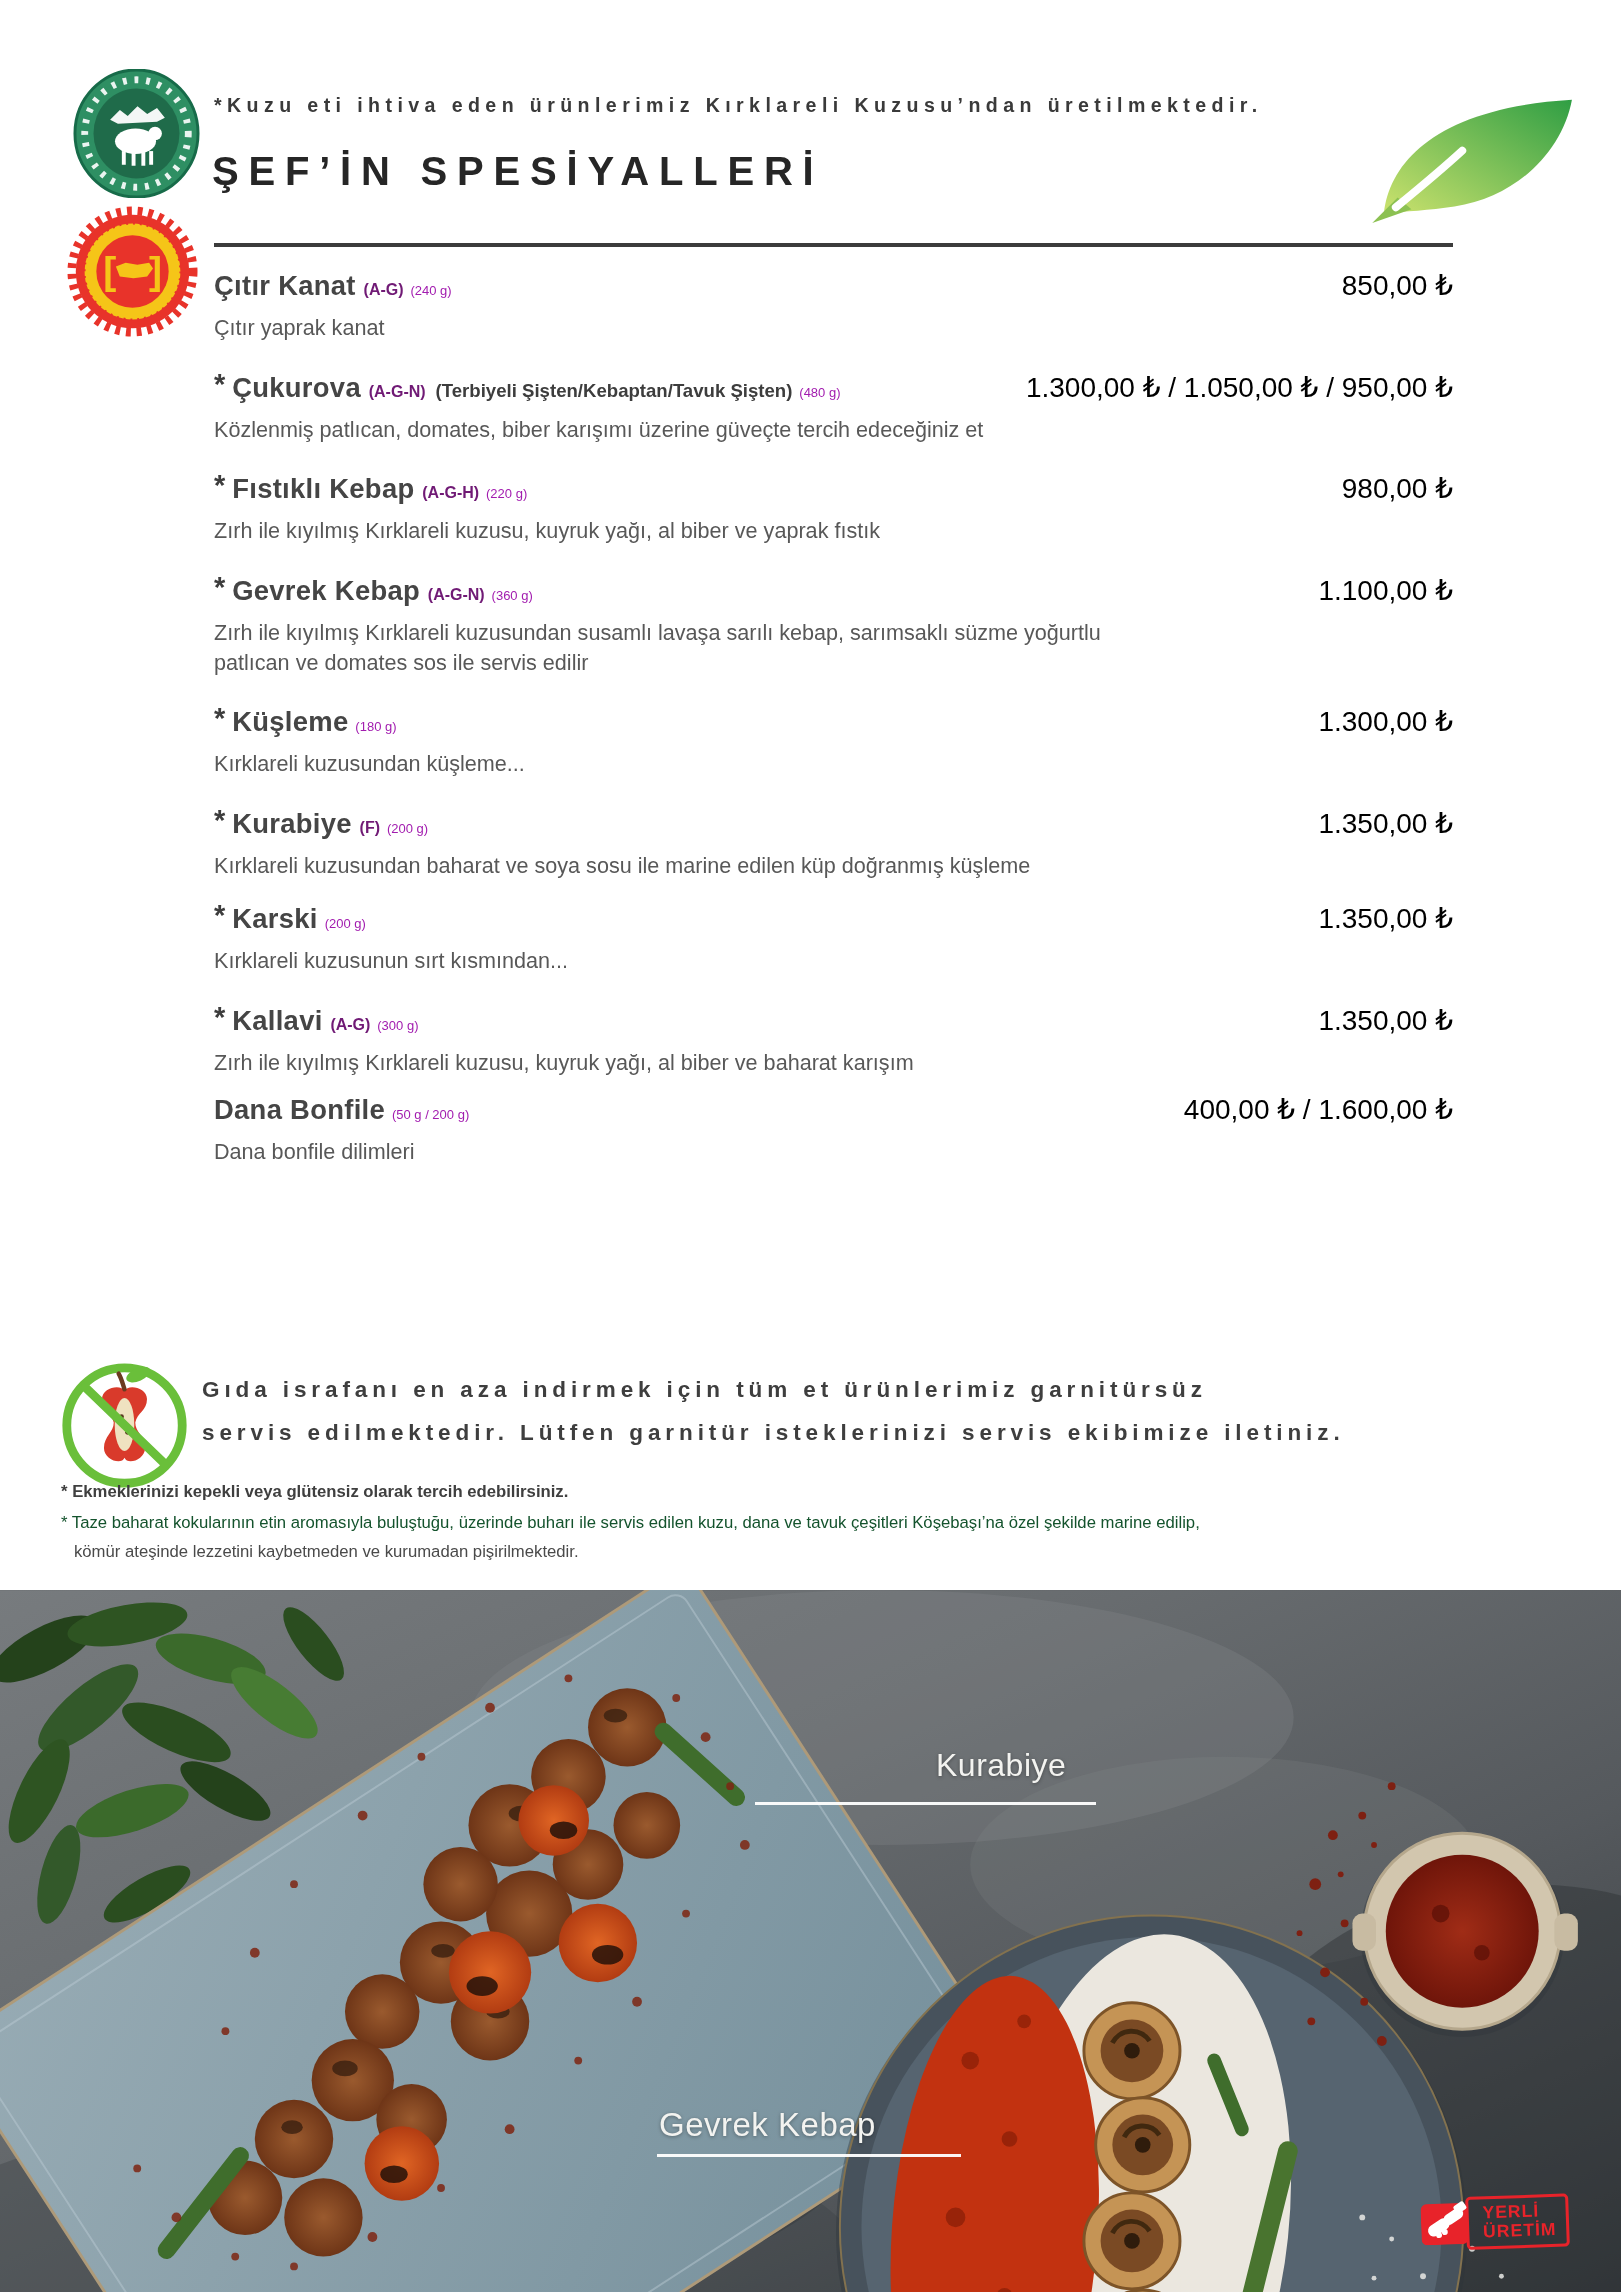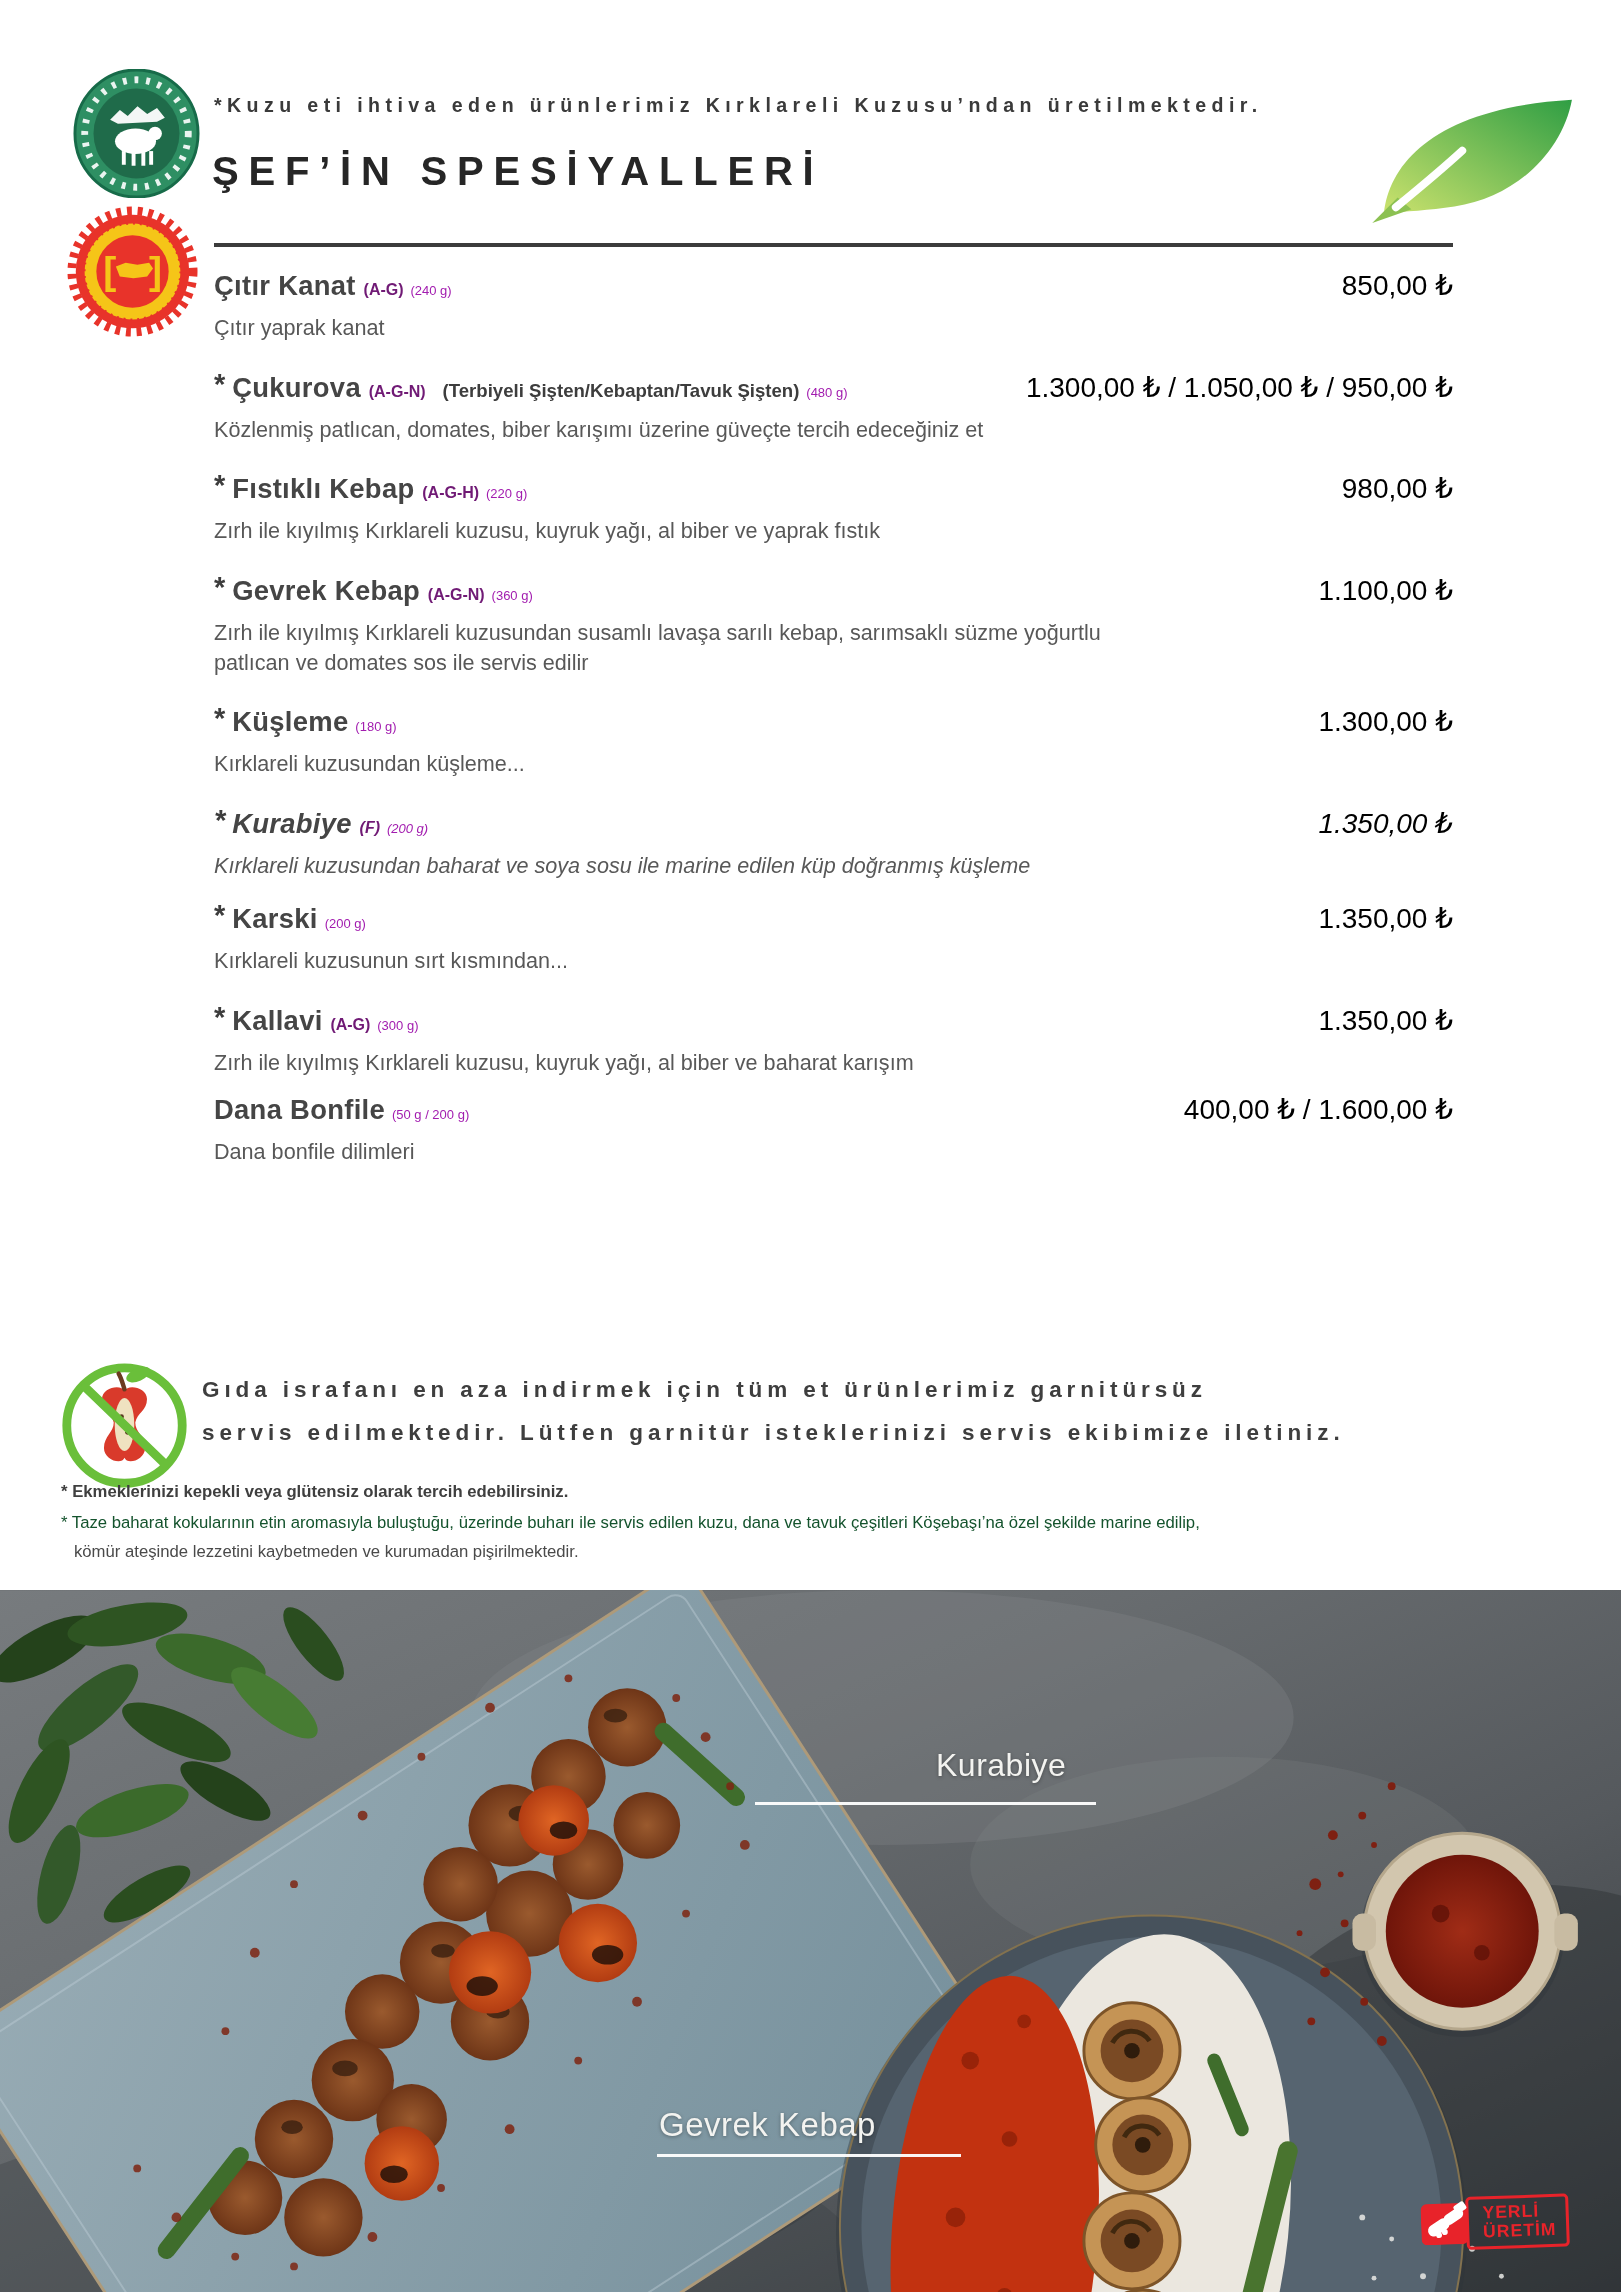--- a/index.html
+++ b/index.html
@@ -14,28 +14,28 @@
             letter-spacing:5.4px;color:#3a3a3a;white-space:nowrap;}
   .page-title{position:absolute;left:212px;top:149px;font-size:40px;font-weight:700;
               letter-spacing:9.8px;color:#262626;white-space:nowrap;}
   .leaf-wrap{position:absolute;left:1368px;top:86px;width:218px;height:139px;}
   .title-rule{position:absolute;left:214px;top:243px;width:1239px;height:3.9px;background:#3c3c3c;}
 
   
   .menu-list{position:absolute;left:214px;top:265px;width:1239px;}
   .menu-item{margin-bottom:23.5px;}
   .menu-item:nth-child(4){}
-  .menu-item:nth-child(6){margin-bottom:17.6px;font-style:italic;}
+  .menu-item:nth-child(6){margin-bottom:17.6px;}
   .menu-item:nth-child(8){margin-bottom:11.8px;}
   .mi-head{display:flex;justify-content:space-between;align-items:baseline;line-height:41px;}
   .mi-title{white-space:nowrap;}
   .mi-star{font-size:29px;font-weight:700;color:#3d3d3d;margin-right:6.9px;position:relative;top:-2.9px;}
   .mi-name{font-size:27.4px;font-weight:700;color:#454545;letter-spacing:0.3px;}
   .mi-code{font-size:16px;font-weight:700;color:#701a75;margin-left:7.8px;}
-  .mi-variant{font-size:18.6px;font-weight:700;color:#3d3d3d;margin-left:17px;}
+  .mi-variant{font-size:18.6px;font-weight:700;color:#3d3d3d;margin-left:10px;}
   .mi-weight{font-size:13px;font-weight:400;color:#a21caf;margin-left:6.9px;}
   .mi-price{font-size:28px;font-weight:400;color:#000000;white-space:nowrap;margin-left:19.6px;}
   .mi-desc{font-size:21.6px;font-weight:400;color:#585858;line-height:30px;margin-top:2px;
            max-width:1166px;white-space:pre-line;}
 
   
   .waste-icon{position:absolute;left:57px;top:1358px;width:135px;height:135px;}
   .waste-text{position:absolute;left:202px;top:1368px;font-size:22.5px;font-weight:700;
               letter-spacing:4.9px;color:#3e3e3e;line-height:43px;white-space:nowrap;}
   .footnote1{position:absolute;left:61px;top:1482px;font-size:16.7px;font-weight:700;color:#3f3f3f;}

